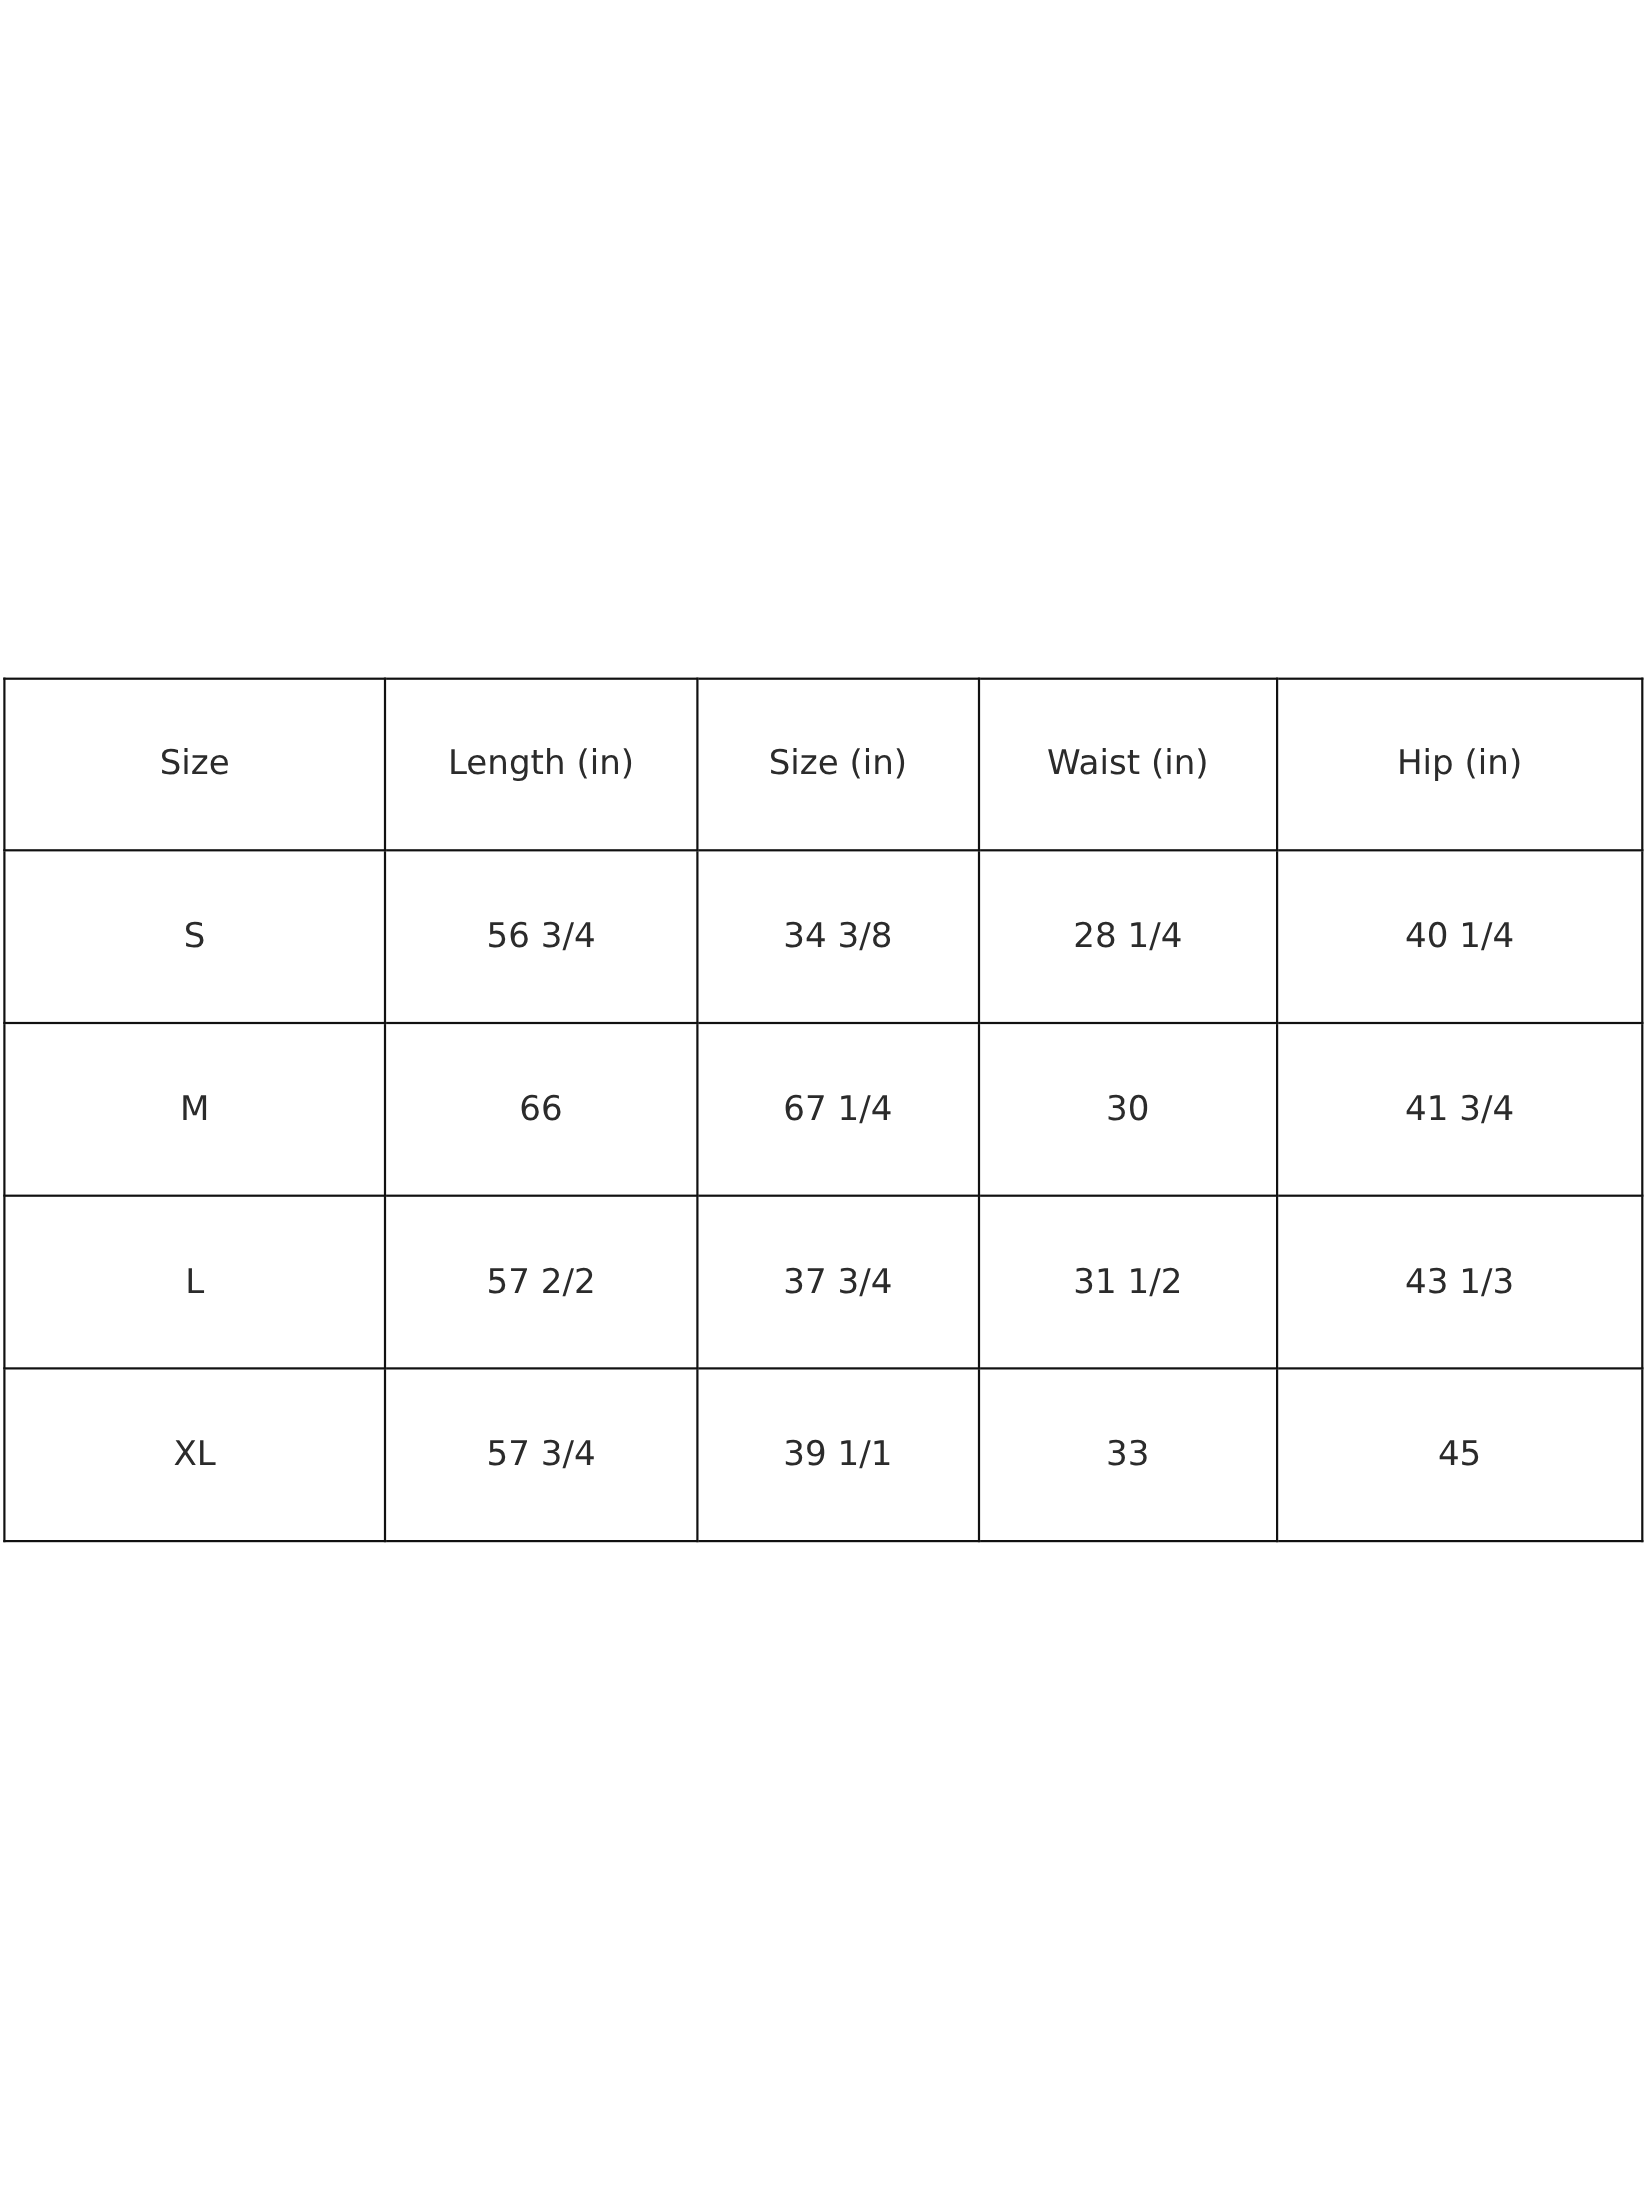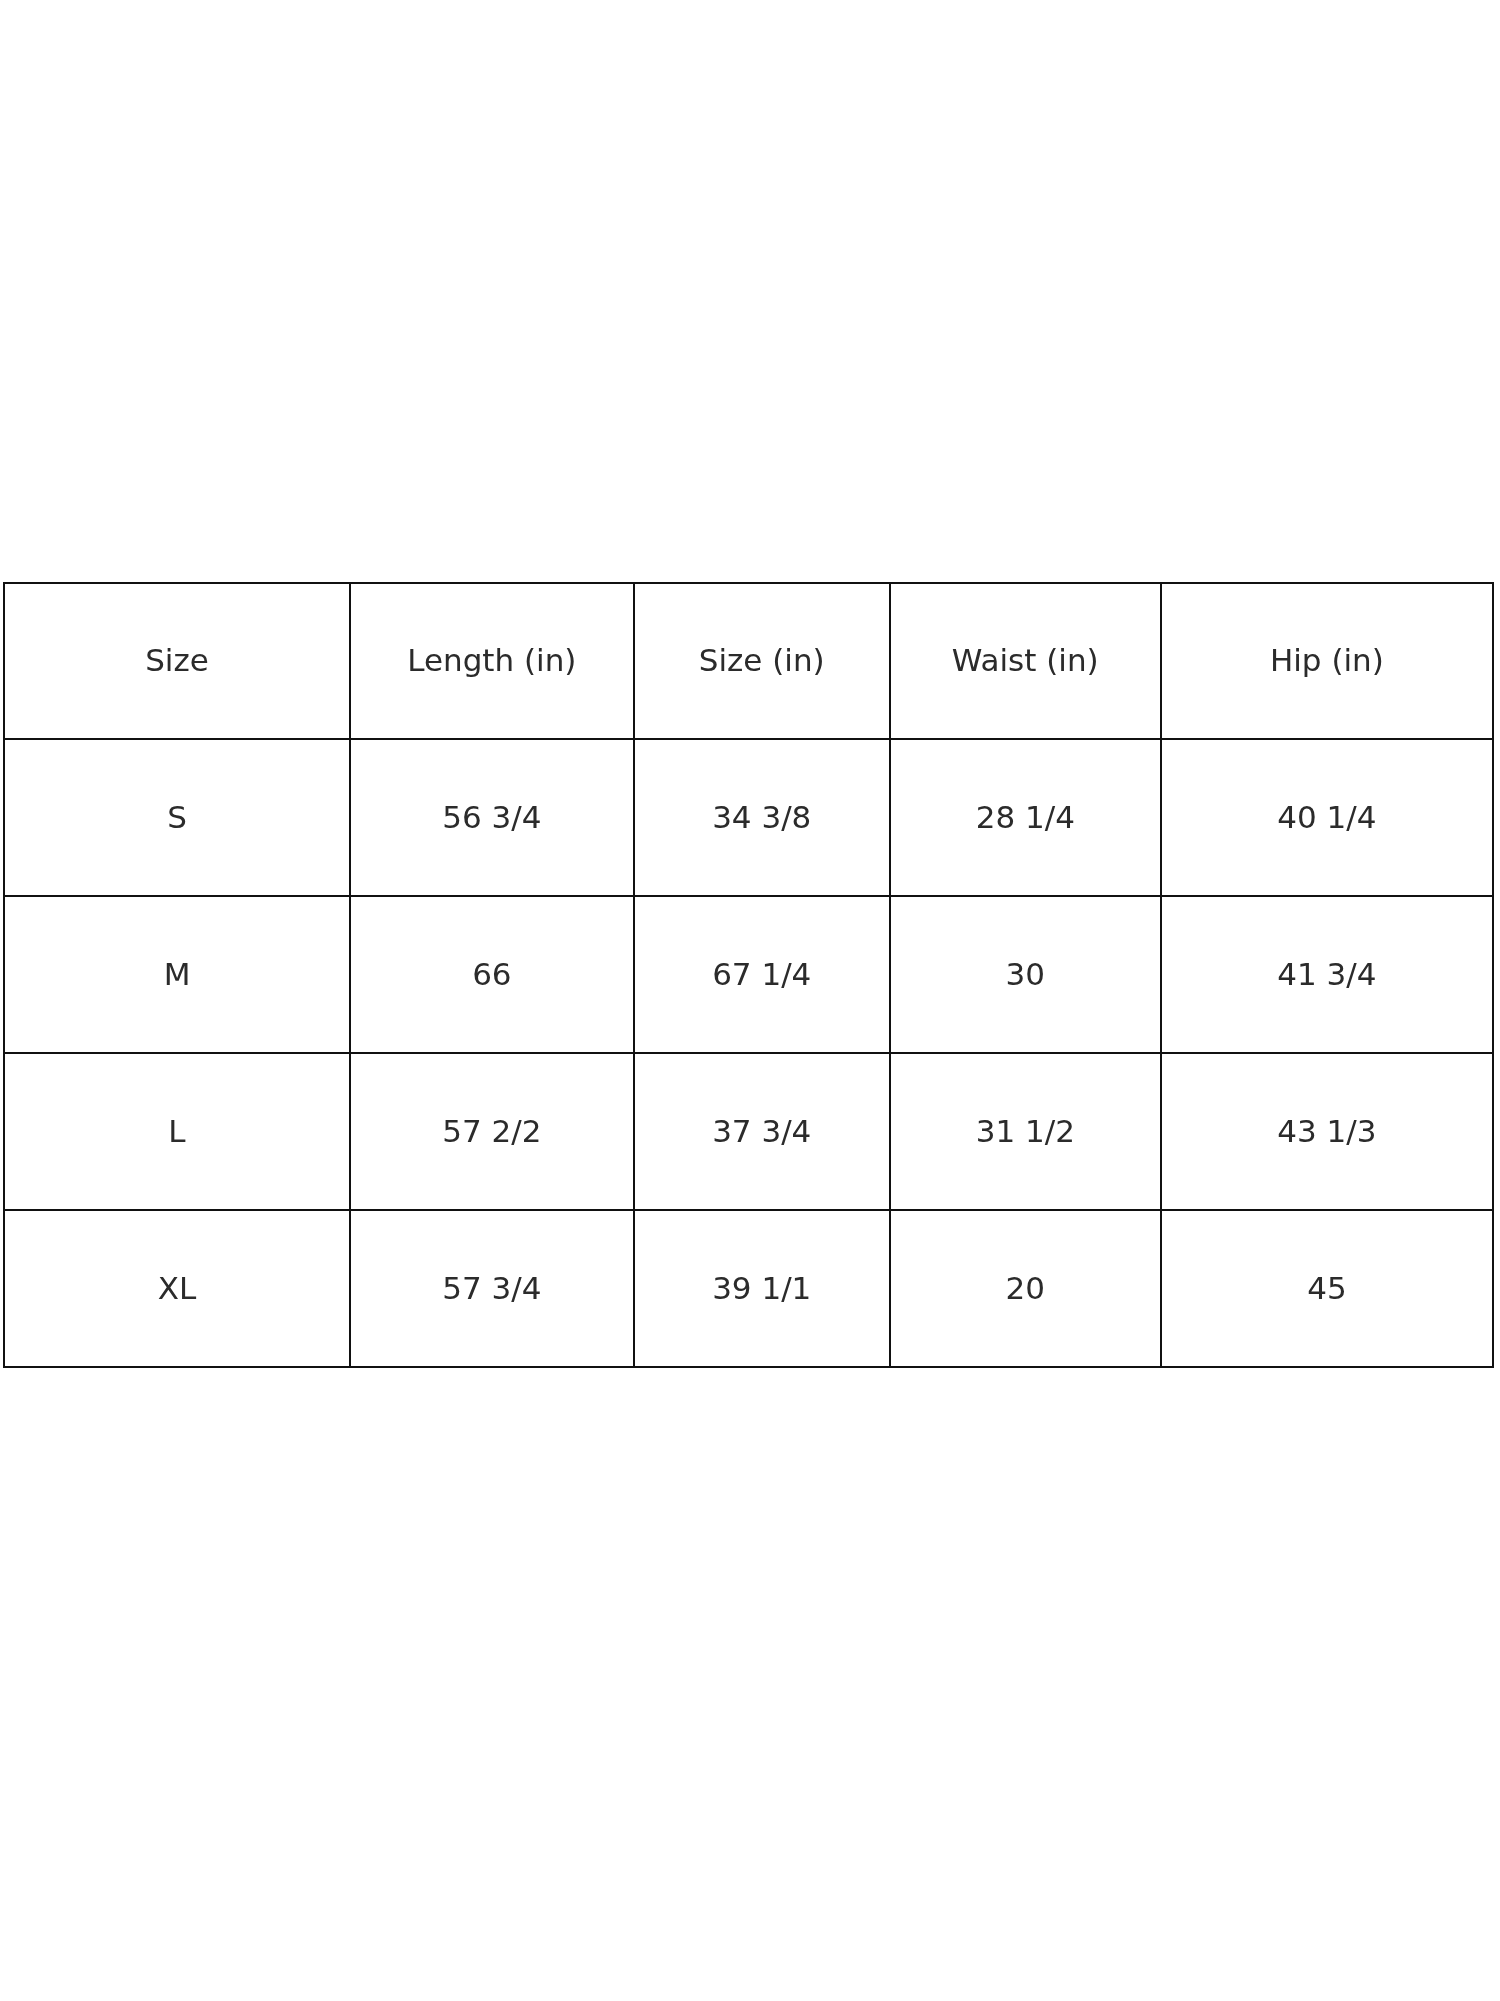--- a/index.html
+++ b/index.html
@@ -12,21 +12,21 @@
     height: 2001px;
     position: relative;
     font-family: "DejaVu Sans", "Liberation Sans", sans-serif;
     color: #2b2b2b;
     overflow: hidden;
   }
 
   #size-chart-wrapper {
     position: absolute;
     left: 3px;
-    top: 582px;
+    top: 616px;
     width: 1491px;
     border-radius: 24px;
   }
 
   table.size-chart {
     border-collapse: collapse;
     table-layout: fixed;
     width: 1491px;
     background: #ffffff;
   }
@@ -98,18 +98,18 @@
         <td>L</td>
         <td>57 2/2</td>
         <td>37 3/4</td>
         <td>31 1/2</td>
         <td>43 1/3</td>
       </tr>
       <tr>
         <td>XL</td>
         <td>57 3/4</td>
         <td>39 1/1</td>
-        <td>20</td>
+        <td>33</td>
         <td>45</td>
       </tr>
     </tbody>
   </table>
 </div>
 
 </body></html>

